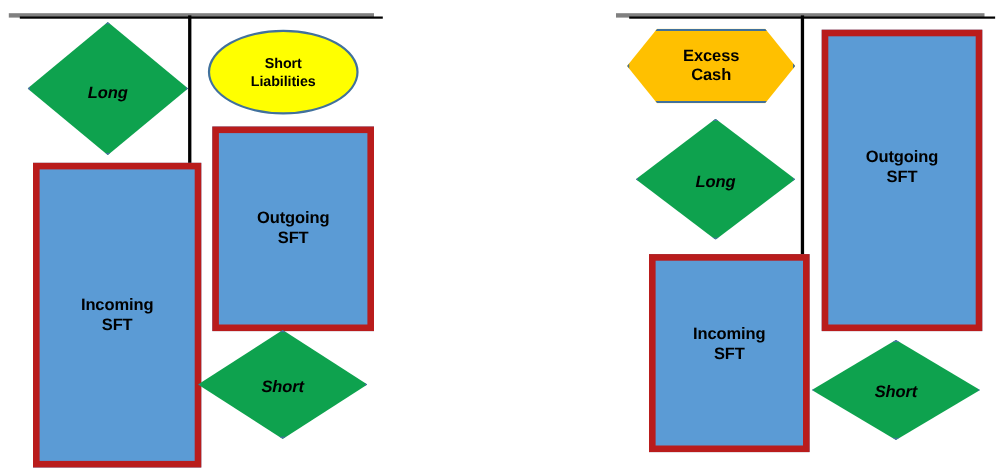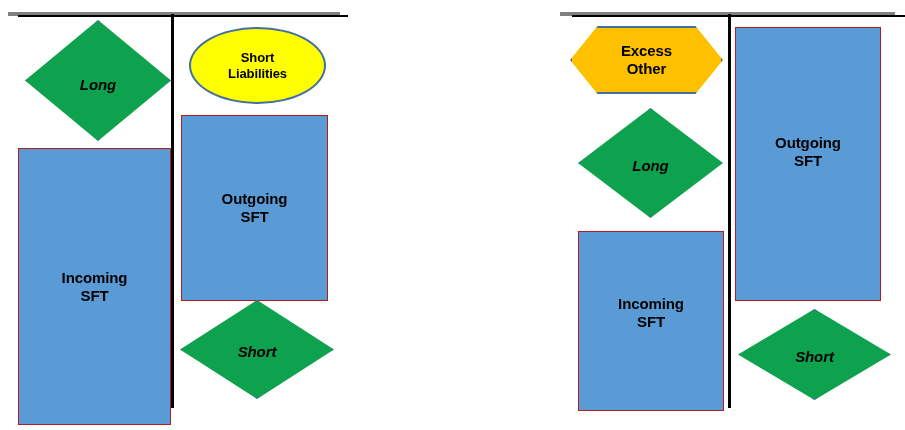--- a/index.html
+++ b/index.html
@@ -47,21 +47,22 @@
     text-align: center;
     color: #000000;
     font-weight: bold;
     line-height: 1.18;
     letter-spacing: -0.1px;
   }
 
   
   .shape-rect {
     background: #5B9BD5;
-    border: 1px solid #b91c1c;
+    border: 6px solid #b91c1c;
+    margin-left: 12px;
   }
   
   .shape-ellipse {
     background: #FFFF00;
     border: 2px solid #41719C;
     border-radius: 50%;
   }
   
   .shape-diamond {
     background: #0EA24E;
@@ -135,21 +136,21 @@
         <span class="txt" style="transform: translateY(2px);">Short</span>
       </div>
     </div>
     <div class="panel">
       <div class="top-rule-grey" style="left: 560px; top: 12px; width: 335px; height: 4px; background: rgb(128, 128, 128);"></div>
       <div class="top-rule-black" style="left: 572px; top: 15px; width: 333px; height: 2px; background: rgb(0, 0, 0);"></div>
       <div class="v-divider" style="left: 728px; top: 14px; width: 3px; height: 394px; background: rgb(0, 0, 0);"></div>
       <div class="node shape-hex" style="left: 570px; top: 26px; width: 153px; height: 68px; font-size: 15px; background: rgb(255, 192, 0);">
         <span class="edge"></span>
         <span class="txt">Excess
-Other</span>
+Cash</span>
       </div>
       <div class="node shape-diamond" style="left: 578px; top: 108px; width: 145px; height: 110px; font-size: 15px; background: rgb(14, 162, 78);">
         <span class="edge" style="background: rgb(74, 111, 165);"></span>
         <span class="txt" style="transform: translateY(3px);">Long</span>
       </div>
       <div class="node shape-rect" style="left: 578px; top: 231px; width: 146px; height: 180px; font-size: 15px; background: rgb(91, 155, 213);">
         <span class="txt" style="transform: translateY(-8px);">Incoming
 SFT</span>
       </div>
       <div class="node shape-rect" style="left: 735px; top: 27px; width: 146px; height: 274px; font-size: 15px; background: rgb(91, 155, 213);">

